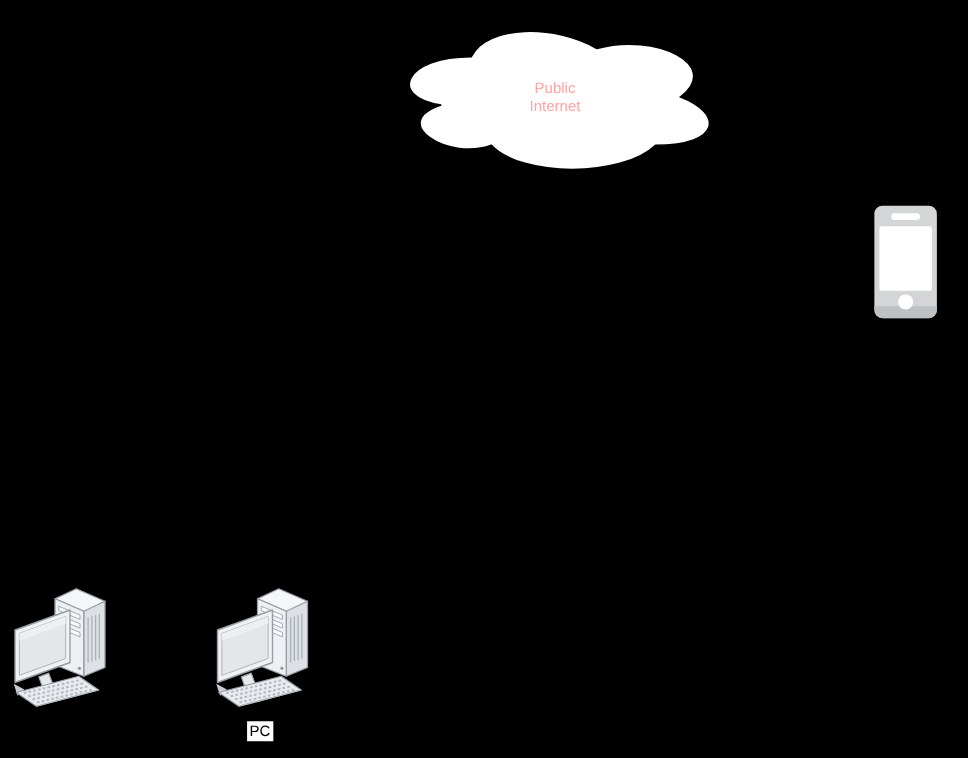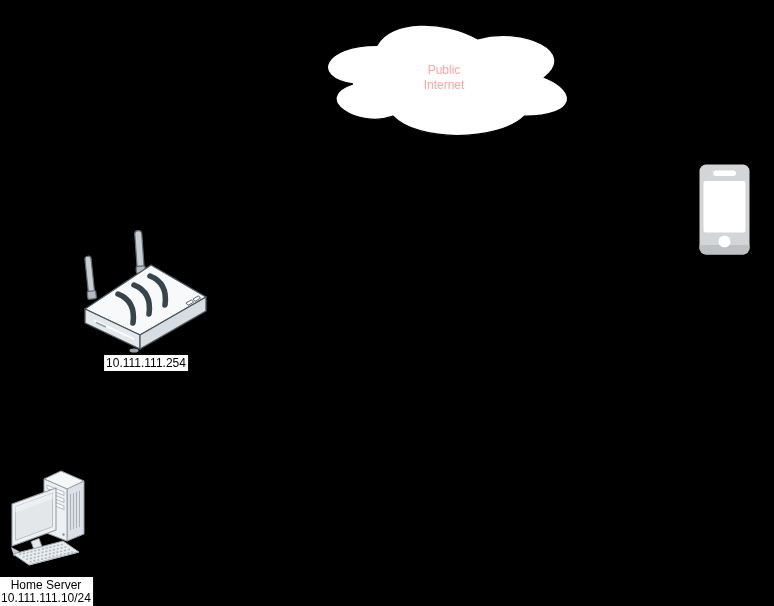--- a/index.html
+++ b/index.html
@@ -122,29 +122,27 @@
     <div class="cloud-label">Public
 Internet</div>
   </div>
 
   <div class="node" id="node-phone">
     <svg class="icon" viewBox="0 0 51 91">
       <use href="#sym-phone"></use>
     </svg>
   </div>
 
-  <div class="node" id="node-router">
-    <svg class="icon" viewBox="0 0 128 126">
-      <use href="#sym-router"></use>
-    </svg>
-    <div class="shape-label">10.111.111.254</div>
-  </div>
 
   <div class="node" id="node-home-server">
     <svg class="icon" viewBox="0 0 84 104">
       <use href="#sym-computer"></use>
     </svg>
-    <div class="shape-label">Home Server
-10.111.111.10/24</div>
   </div>
 
+  <div class="node" id="node-pc">
+    <svg class="icon" viewBox="0 0 84 104">
+      <use href="#sym-computer"></use>
+    </svg>
+    <div class="shape-label">PC</div>
+  </div>
 
 </div>
 
 </body></html>

